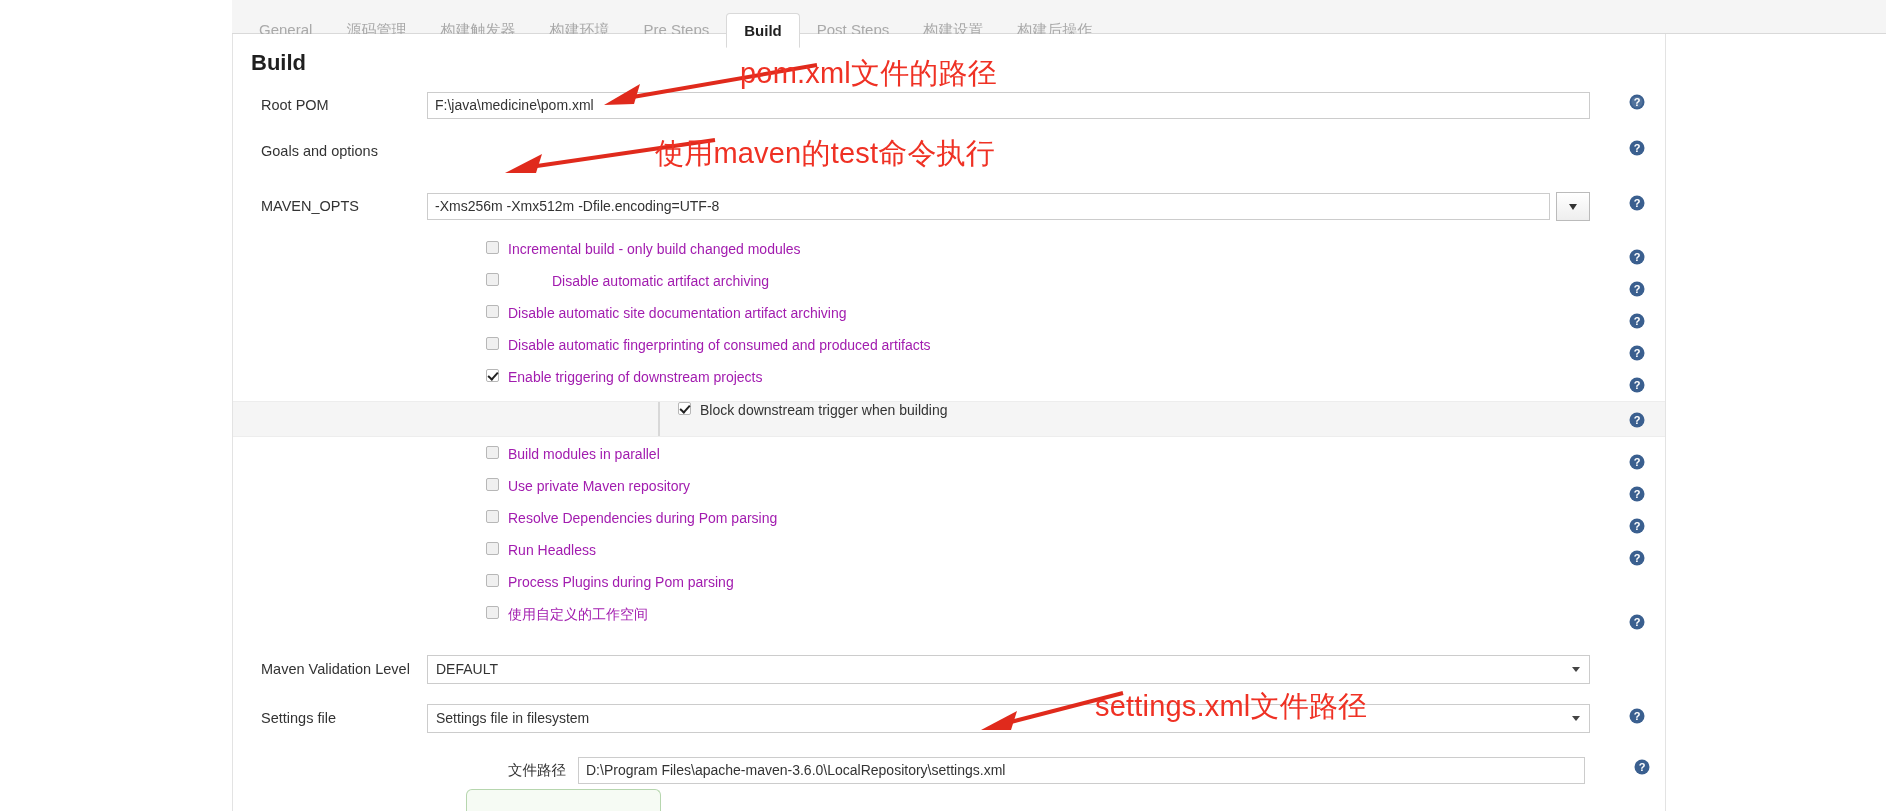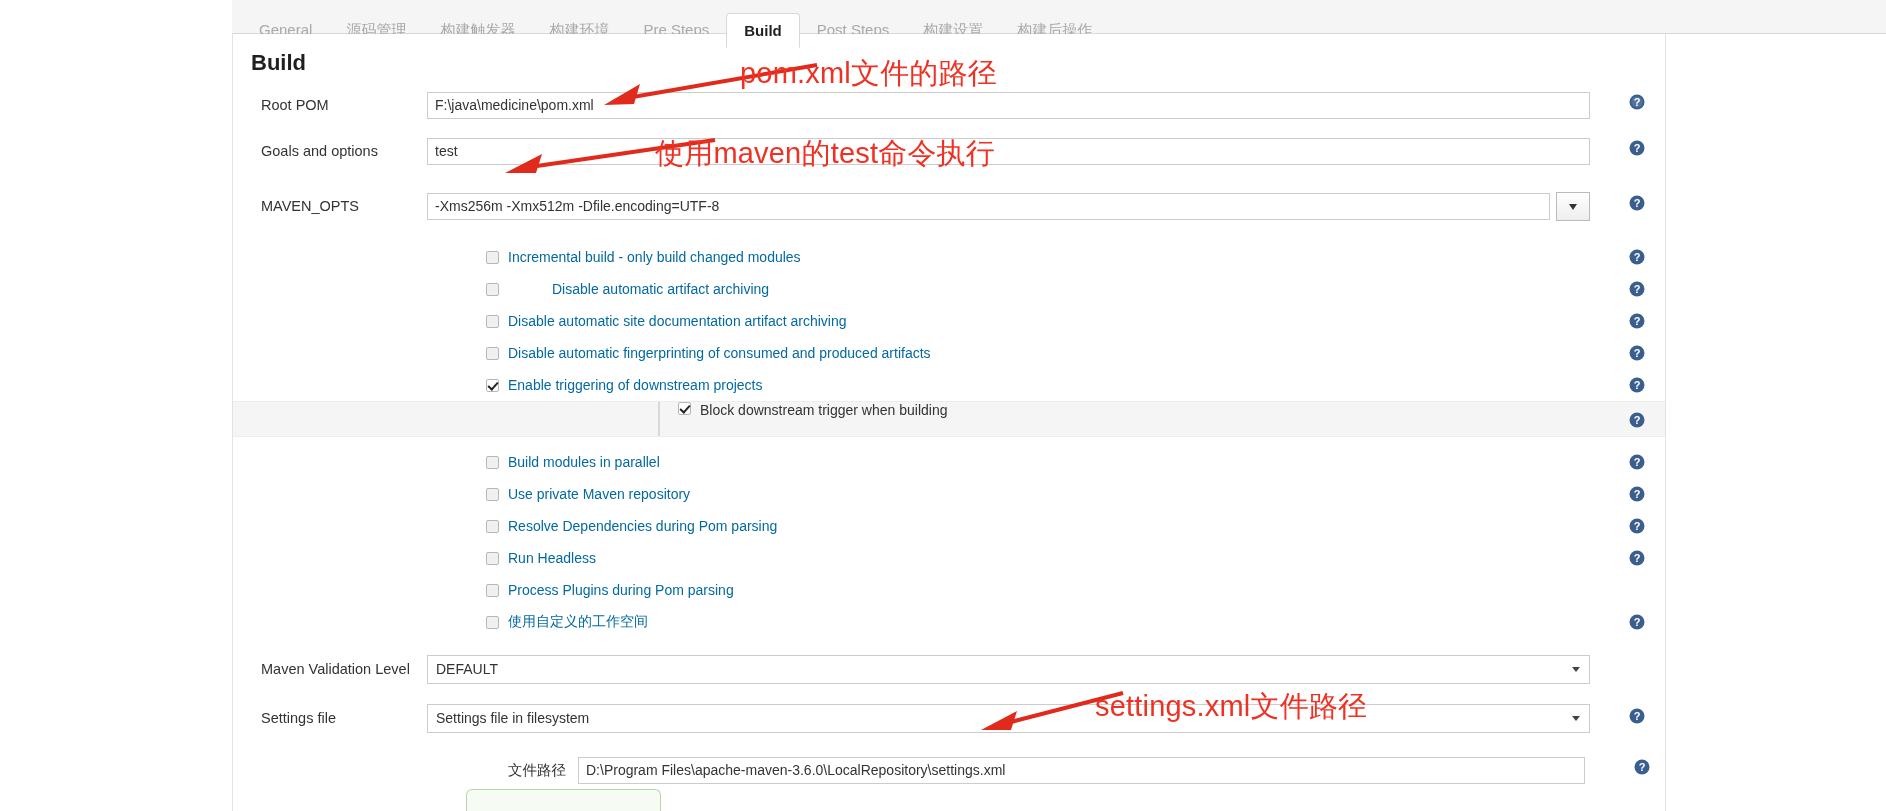--- a/index.html
+++ b/index.html
@@ -151,25 +151,25 @@
     width: 16px; height: 16px;
     right: 20px;
     cursor: pointer;
   }
   .help svg { display: block; }
 
   
   .cbrow {
     position: relative;
     display: flex;
-    align-items: center;
+    align-items: flex-start;
     height: 26px;
     padding-left: 253px;
     font-size: 14px;
-    color: #0369a1;
+    color: #a21caf;
   }
   .cb {
     width: 13px; height: 13px;
     border: 1px solid #b7b7b7;
     background: #f0f0f0;
     margin-right: 9px;
     flex: 0 0 13px;
     position: relative;
     cursor: pointer;
     border-radius: 2px;
@@ -285,23 +285,20 @@
         <svg width="16" height="16" viewBox="0 0 16 16">
             <circle cx="8" cy="8" r="7.5" fill="#3a5f8f"></circle>
             <circle cx="8" cy="8" r="5.6" fill="#fff" opacity=".12"></circle>
             <text x="8" y="12" font-size="11" font-family="Liberation Sans, sans-serif" font-weight="bold" fill="#ffffff" text-anchor="middle">?</text>
           </svg>
       </span>
     </div>
 
     <div class="row" style="margin-top:8px;">
       <div class="lbl">Goals and options</div>
-      <div class="ctrl" style="margin-right:75px;">
-        <input class="txt" type="text" value="test" style="">
-      </div>
       <span class="help" style="top:8px;">
         <svg width="16" height="16" viewBox="0 0 16 16">
             <circle cx="8" cy="8" r="7.5" fill="#3a5f8f"></circle>
             <text x="8" y="12" font-size="11" font-family="Liberation Sans, sans-serif" font-weight="bold" fill="#ffffff" text-anchor="middle">?</text>
           </svg>
       </span>
     </div>
 
     <div class="row" style="margin-top:17px;">
       <div class="lbl">MAVEN_OPTS</div>

